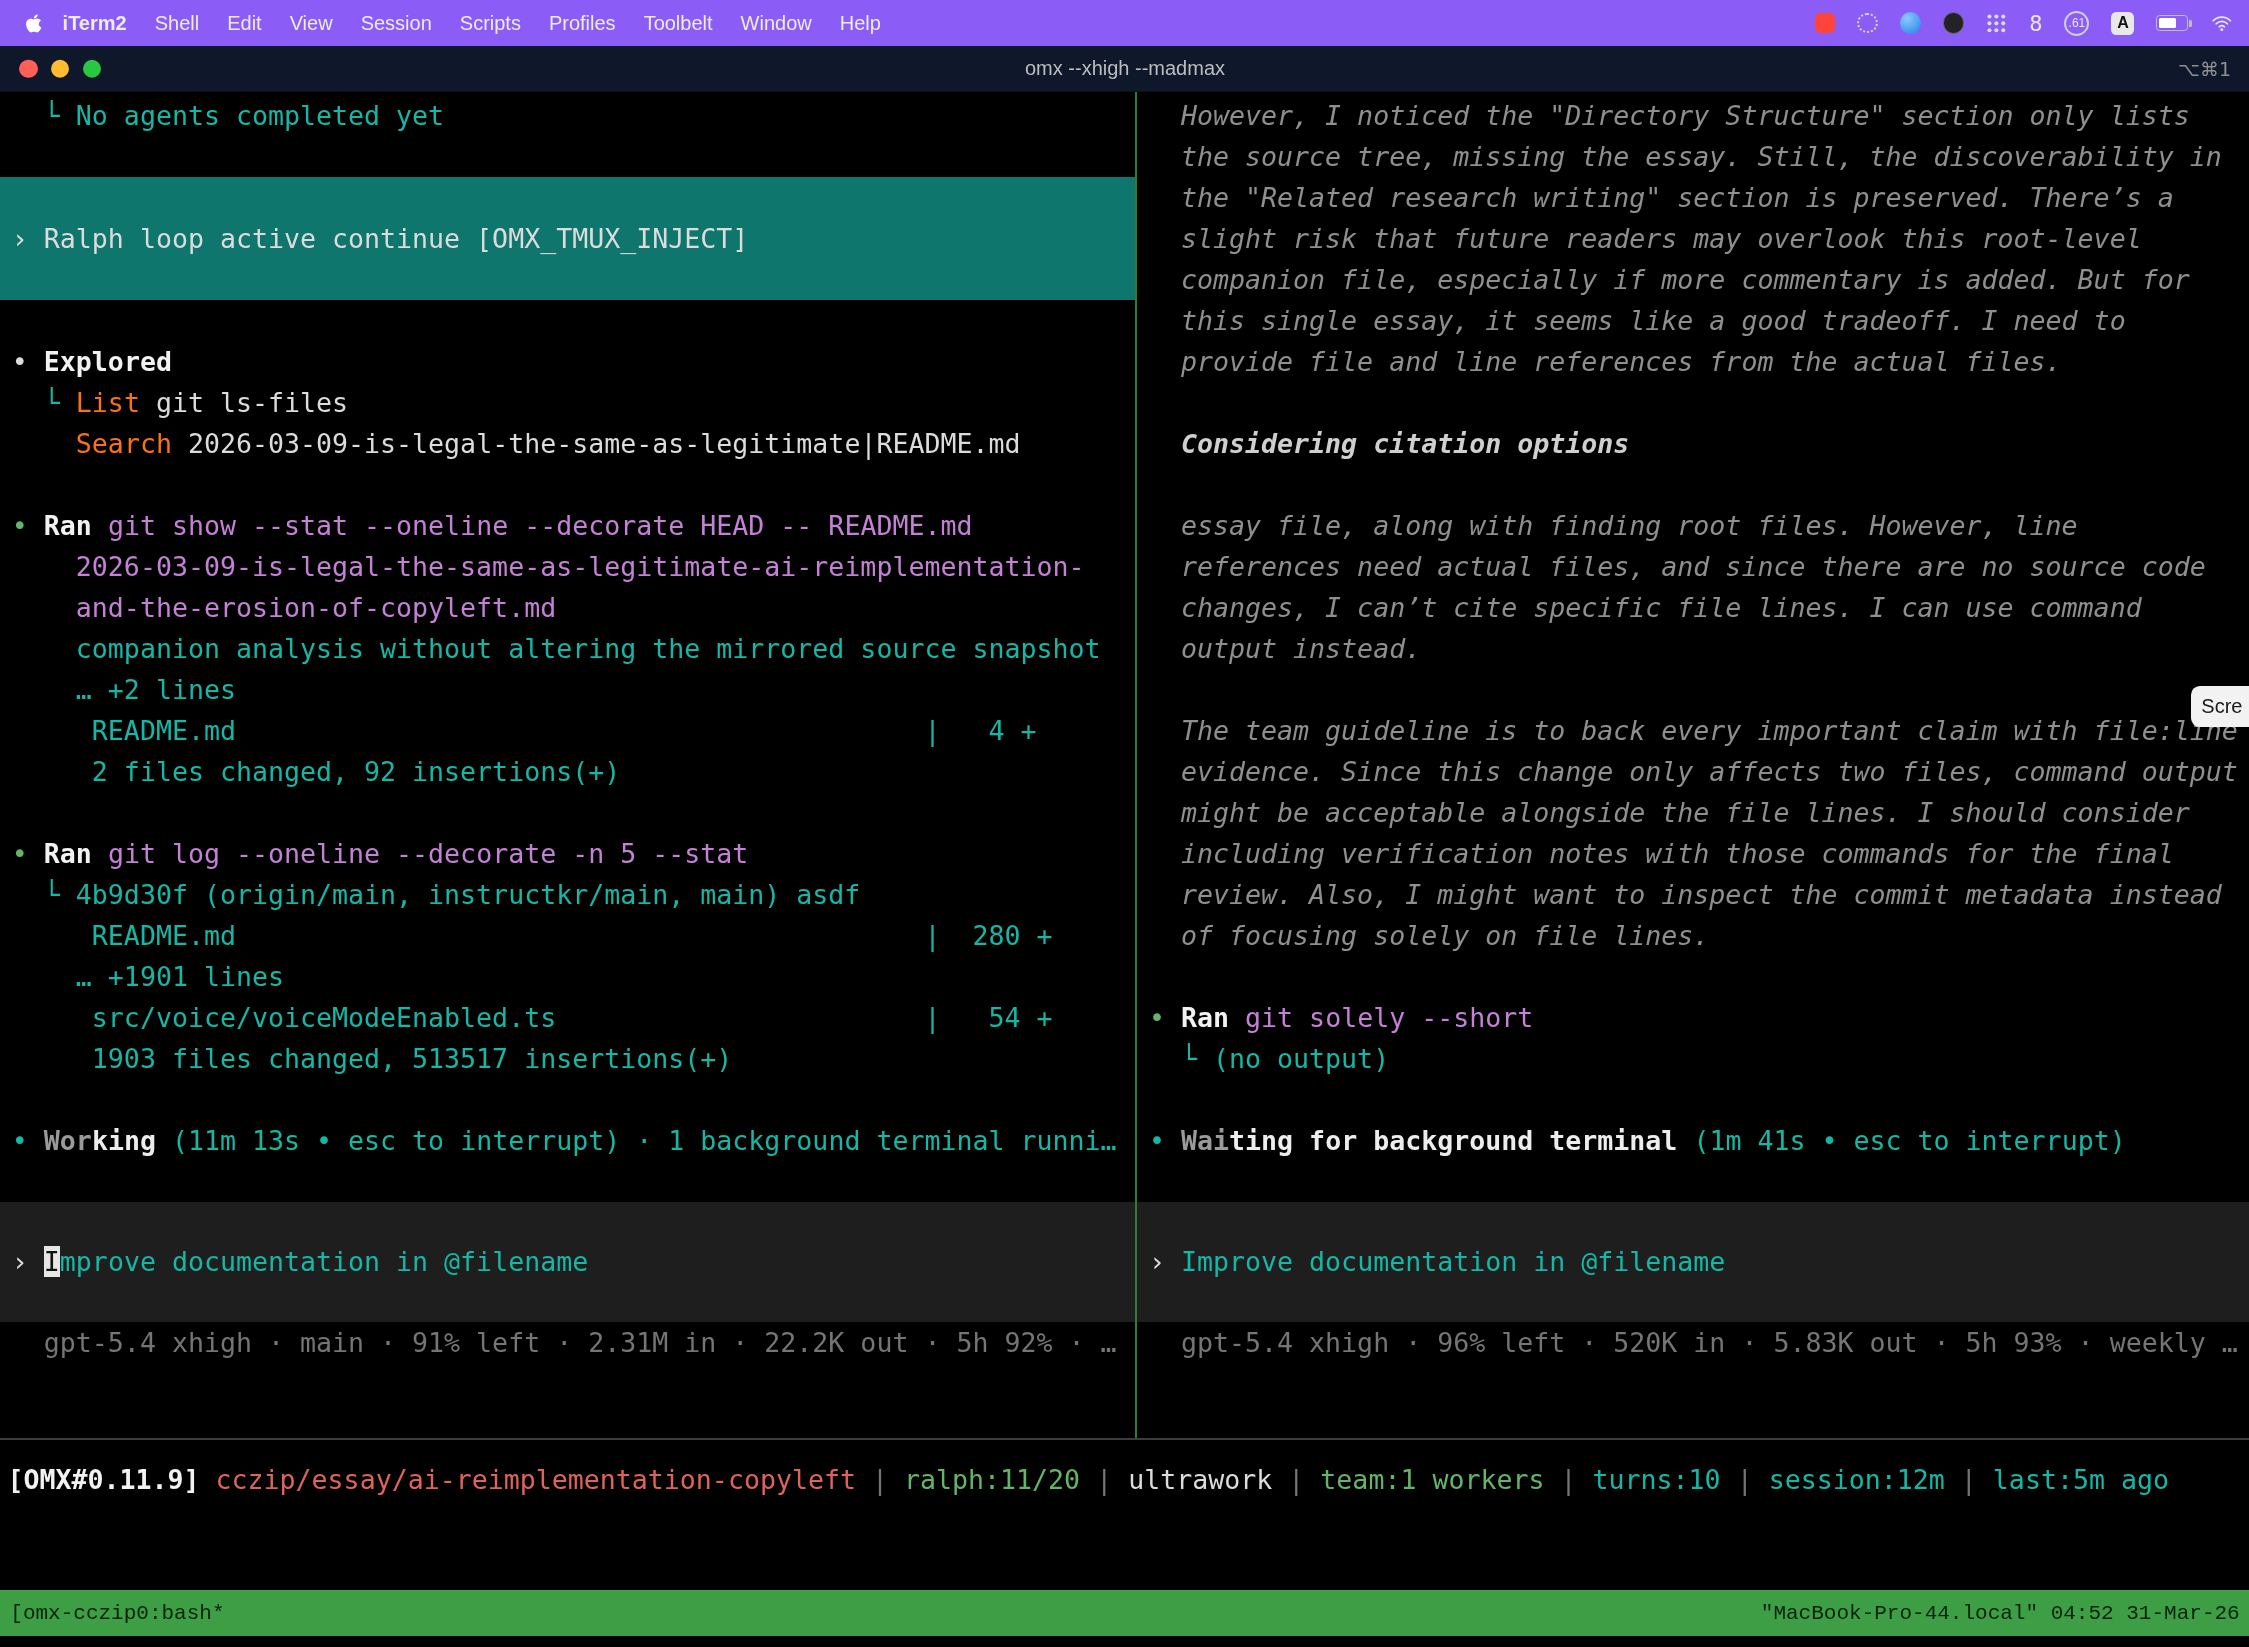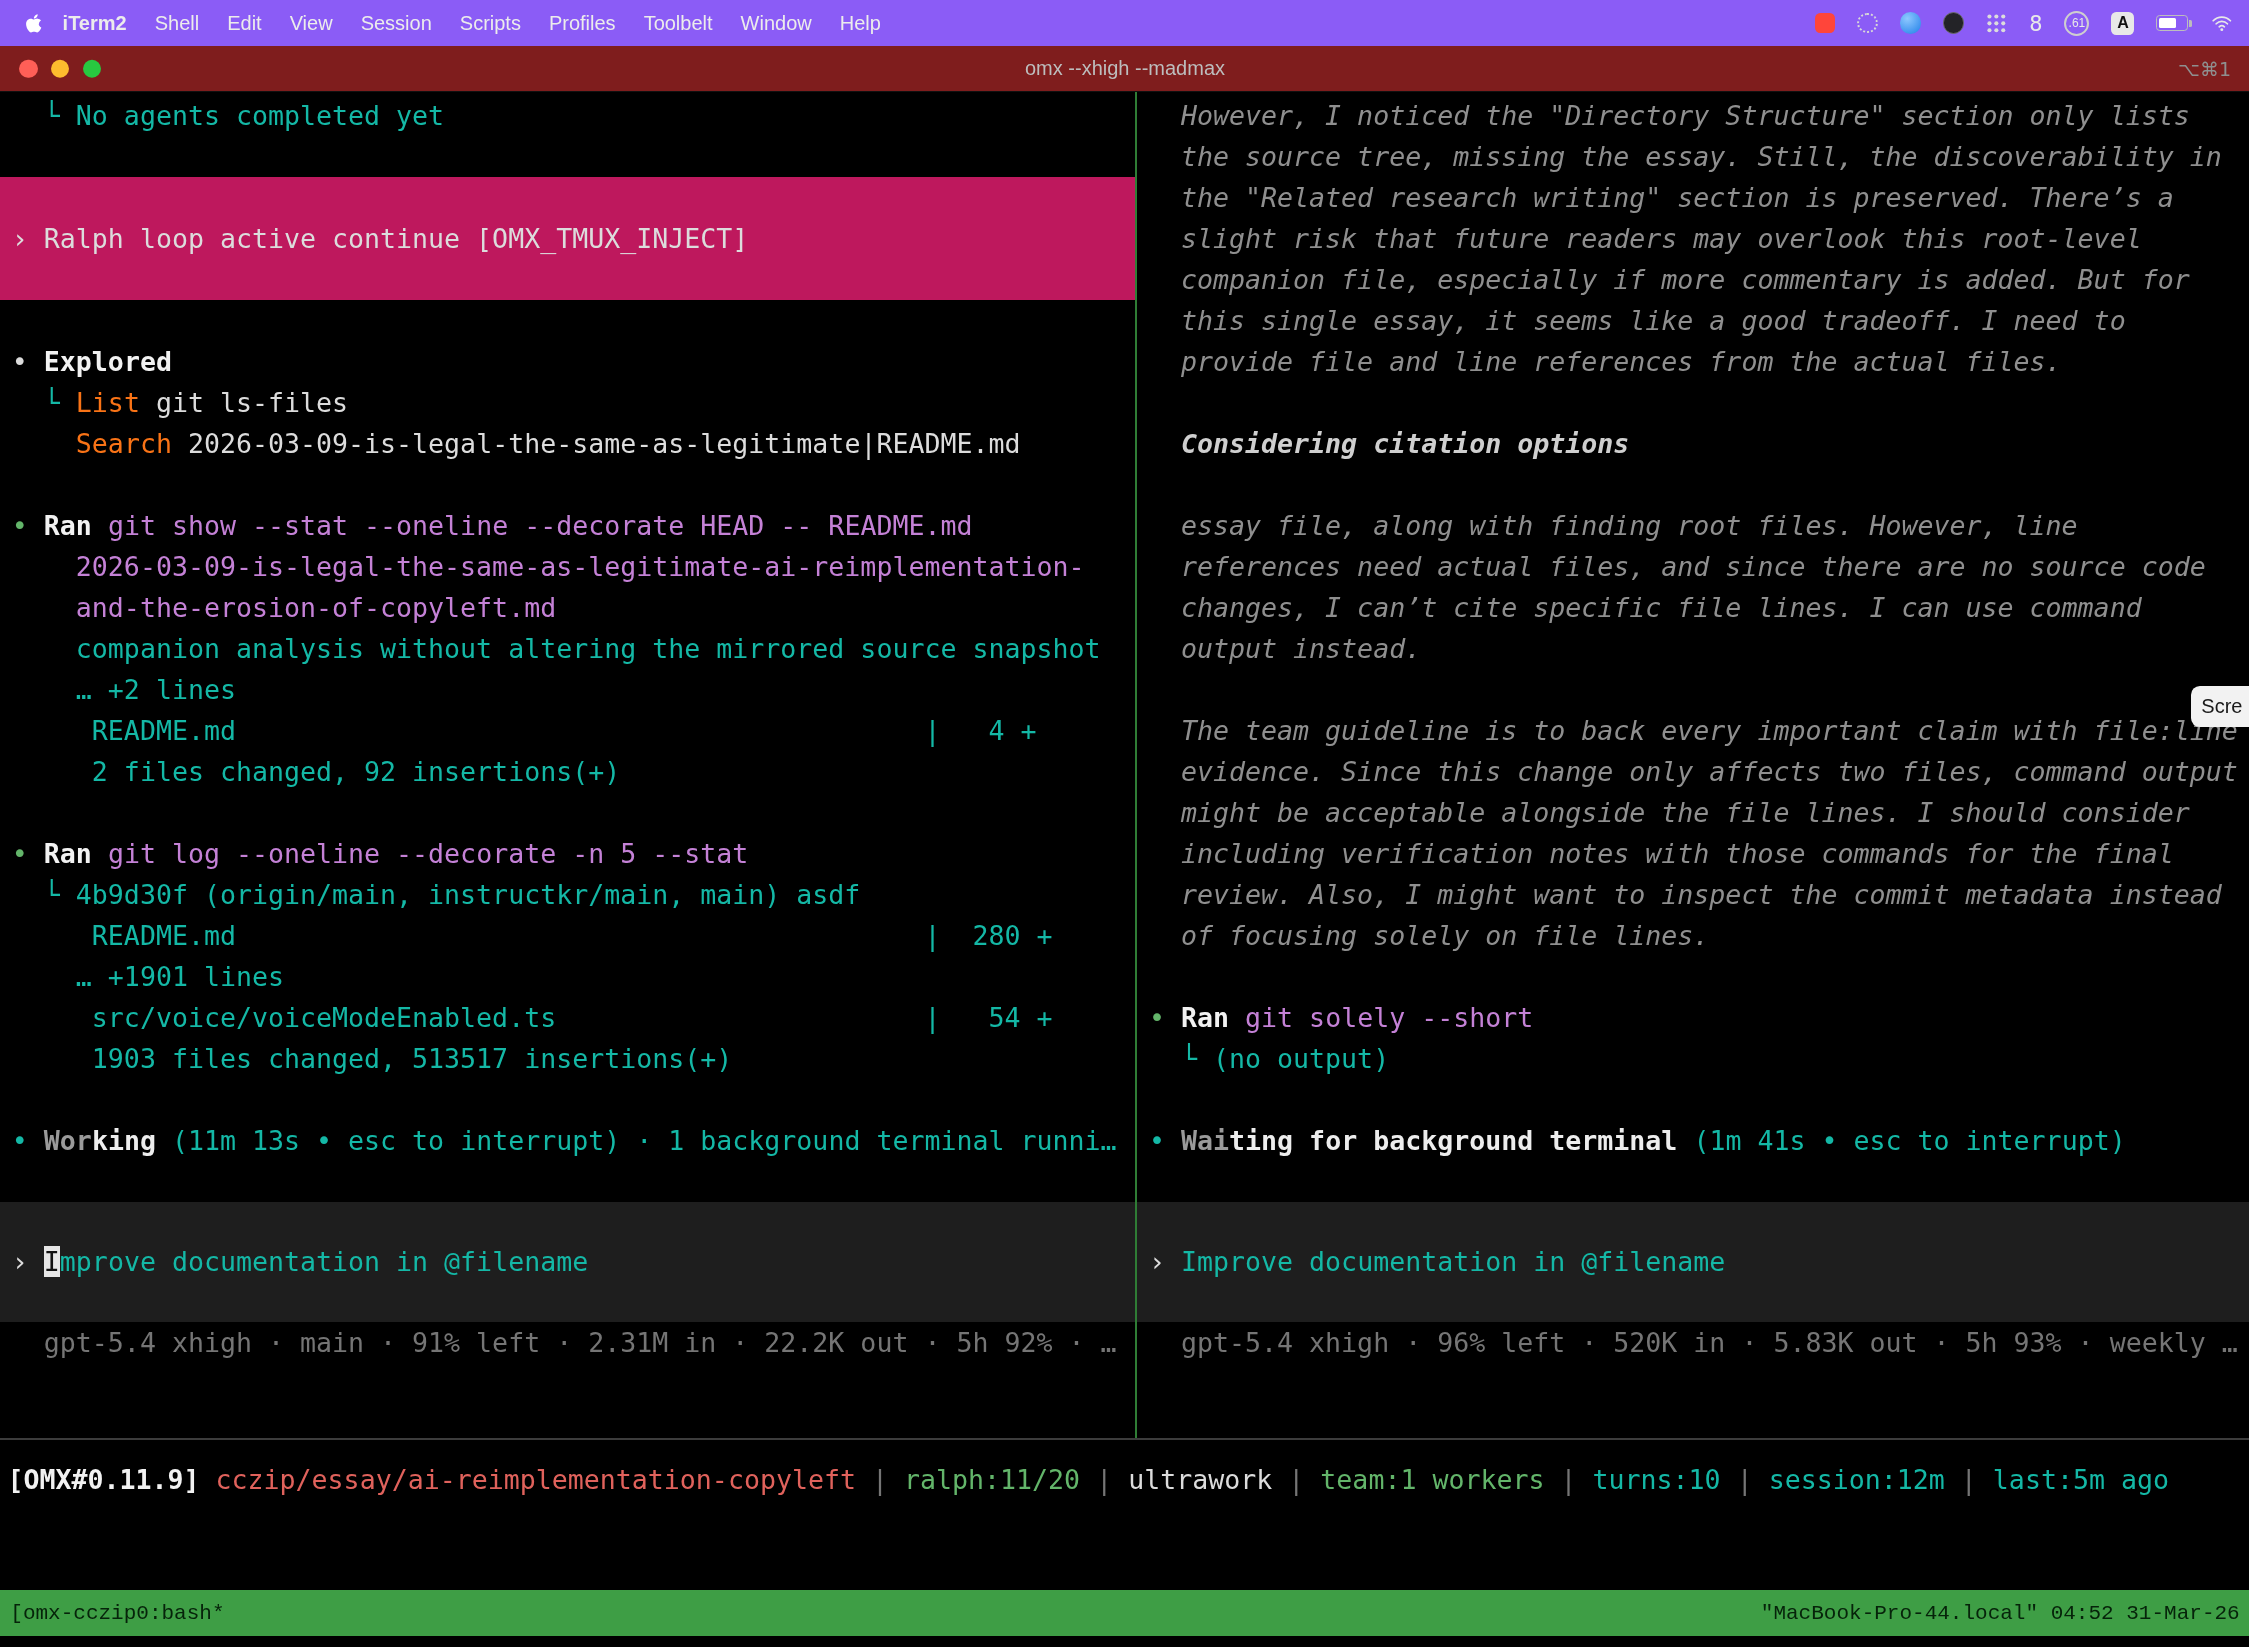--- a/index.html
+++ b/index.html
@@ -26,41 +26,41 @@
   .darkapp { width:21.4px; height:21.4px; border-radius:50%; background:#232327; border:1.5px solid #6b6b6b; }
   .badge8 { color:#e8e8e8; font-size:22px; font-family:"DejaVu Sans Mono",monospace; }
   .circ61 { width:25px; height:25px; border:2.2px solid #cfcfcf; border-radius:50%; color:#e8e8e8; font-size:12px; }
   .inputA { width:23px; height:23px; background:#e8e8e8; border-radius:5.2px; color:#111; font-weight:bold; font-size:16px; }
   .batt { position:relative; width:32px; height:15.5px; border:1.5px solid #bdbdbd; border-radius:3.7px; }
   .batt .fill { position:absolute; left:1.5px; top:1.5px; bottom:1.5px; width:17px; background:#fff; border-radius:1.5px; }
   .batt .tip { position:absolute; right:-4.4px; top:3.7px; width:3px; height:6.6px; background:#bdbdbd; border-radius:0 1.5px 1.5px 0; }
 
   
   .titlebar {
-    height:46px; background:#7f1d1d; border-bottom:0.7px solid #101010;
+    height:46px; background:#0f172a; border-bottom:0.7px solid #101010;
     display:flex; align-items:center; justify-content:center; position:relative;
     font-family:"Liberation Sans", sans-serif; font-size:20px; color:#bdbdbd;
   }
   .lights { position:absolute; left:19px; top:50%; transform:translateY(-50%); display:flex; gap:13.3px; }
   .light { width:18.5px; height:18.5px; border-radius:50%; }
   .lr { background:#ff5f57; } .ly { background:#febc2e; } .lg { background:#28c840; }
   .tb-shortcut { position:absolute; right:19px; color:#8f8f8f; font-family:"DejaVu Sans", sans-serif; font-size:19px; }
 
   
   .term { display:flex; height:1346px; background:#000; overflow:hidden; }
   .pane { padding-top:3px; overflow:hidden; }
   .pane-left { width:1135px; }
   .divider { width:2.2px; background:#2f7d35; }
   .pane-right { flex:1; }
 
   .line {
     height:41px; line-height:41px; font-size:26.6px; white-space:pre;
     padding-left:11.8px; color:#dcdcdc; font-variant-ligatures:none;
   }
-  .band { background:#be185d; padding:41px 0; }
+  .band { background:#0f766e; padding:41px 0; }
   .inputband { background:#1e1e1e; padding:39px 0 40px; }
 
   .w   { color:#dcdcdc; }
   .bw  { color:#f2f2f2; font-weight:bold; }
   .d   { color:#14b8a6; }
   .d2  { color:#757575; }
   .g   { color:#63b56a; }
   .m   { color:#c481d6; }
   .bl  { color:#f97316; }
   .r   { color:#e0625c; }

